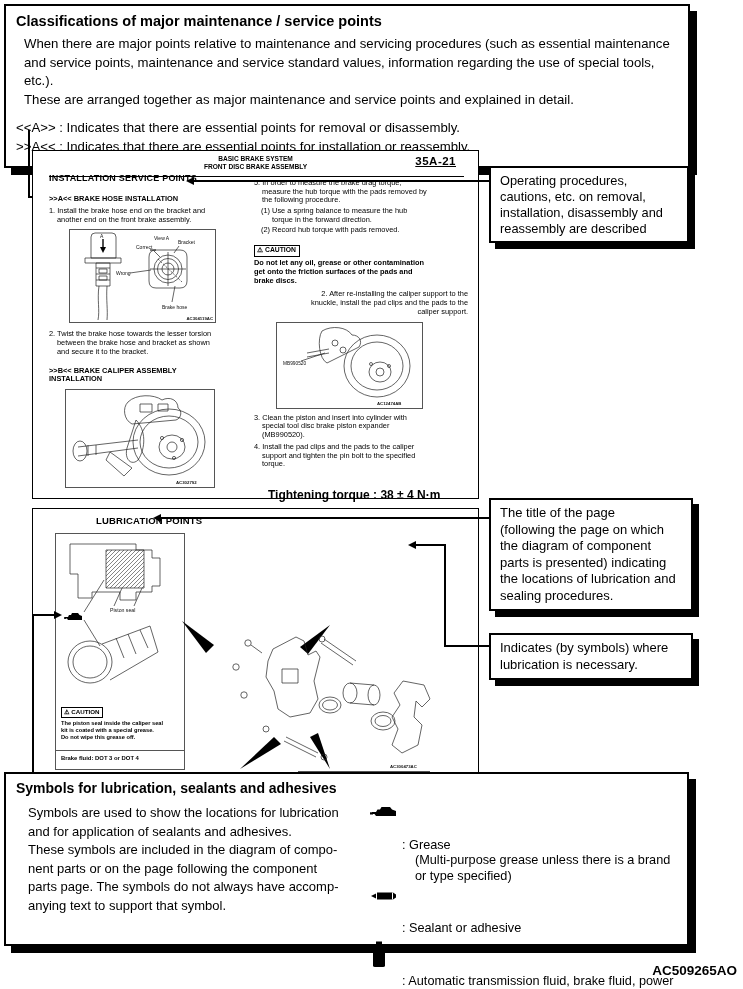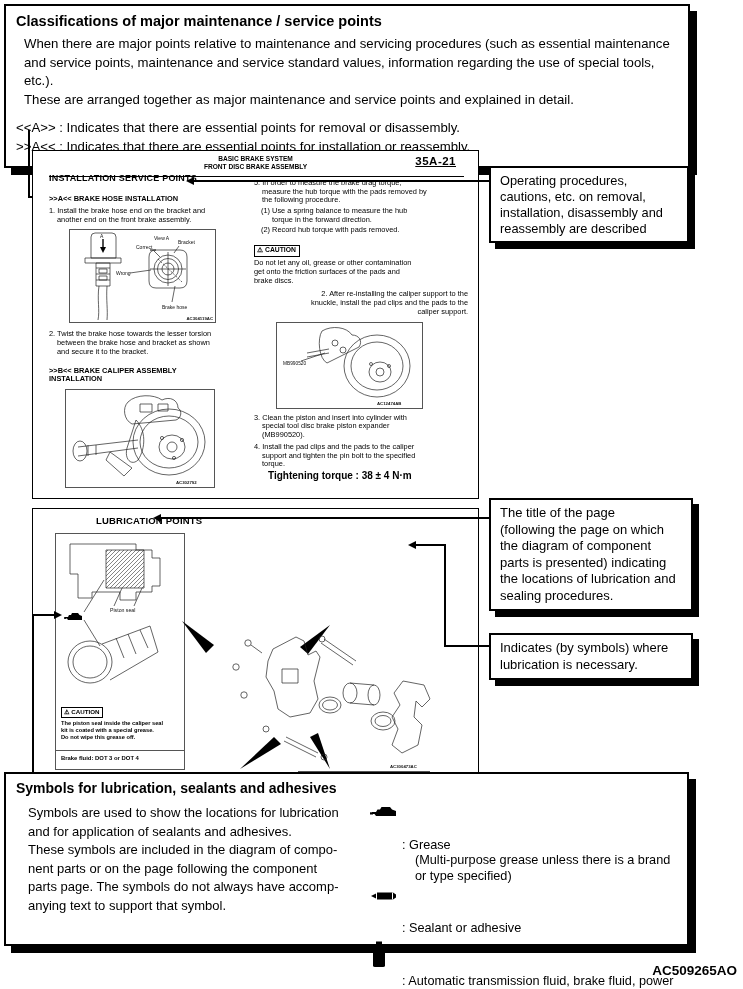--- a/index.html
+++ b/index.html
@@ -20,26 +20,26 @@
   .cls-legend{font-size:13.2px;line-height:1.45;white-space:pre-line;}
   
   .m-hdr{font-size:6.6px;font-weight:bold;text-align:center;line-height:1.25;}
   .m-pagenum{font-size:11.5px;font-weight:bold;letter-spacing:.5px;}
   .m-rule{position:absolute;left:16px;right:14px;top:25px;height:1.4px;background:#000;}
   .m-h1{font-size:9px;font-weight:bold;letter-spacing:.2px;}
   .m-h2{font-size:7.4px;font-weight:bold;white-space:pre-line;line-height:1.2;}
   .m-p{font-size:7.4px;line-height:1.18;white-space:pre-line;
        padding-left:8px;text-indent:-8px;}
   .m-p2{padding-left:18px;text-indent:-11px;margin-left:0;}
-  .m-bold{font-weight:normal;padding-left:0;text-indent:0;}
+  .m-bold{font-weight:bold;padding-left:0;text-indent:0;}
   .caution-tag{display:inline-block;border:1px solid #000;font-size:6.8px;
                font-weight:bold;padding:0 3px 1px 2px;line-height:1.3;}
   .figbox{border:1px solid #555;position:relative;background:#fff;}
   .figcode{position:absolute;right:2px;bottom:1px;font-size:4.3px;font-weight:bold;color:#111;}
-  .torque{font-size:10px;font-weight:bold;margin-left:14px;margin-top:1px;}
+  .torque{font-size:12px;font-weight:bold;margin-left:14px;margin-top:19px;}
   svg.line-art{display:block;}
   svg.line-art *{vector-effect:non-scaling-stroke;}
   
   .lub-h1{font-size:9.5px;font-weight:bold;letter-spacing:.2px;padding-left:47px;}
   .ins-caution-text{font-size:5.7px;font-weight:bold;line-height:1.25;white-space:pre-line;}
   .ins-fluid{font-size:5.9px;font-weight:bold;}
   .grease-lbl{font-size:5.9px;font-weight:bold;}
   .seal-lbl{font-size:5.2px;}
   
   .sym-title{font-size:14px;font-weight:bold;}

